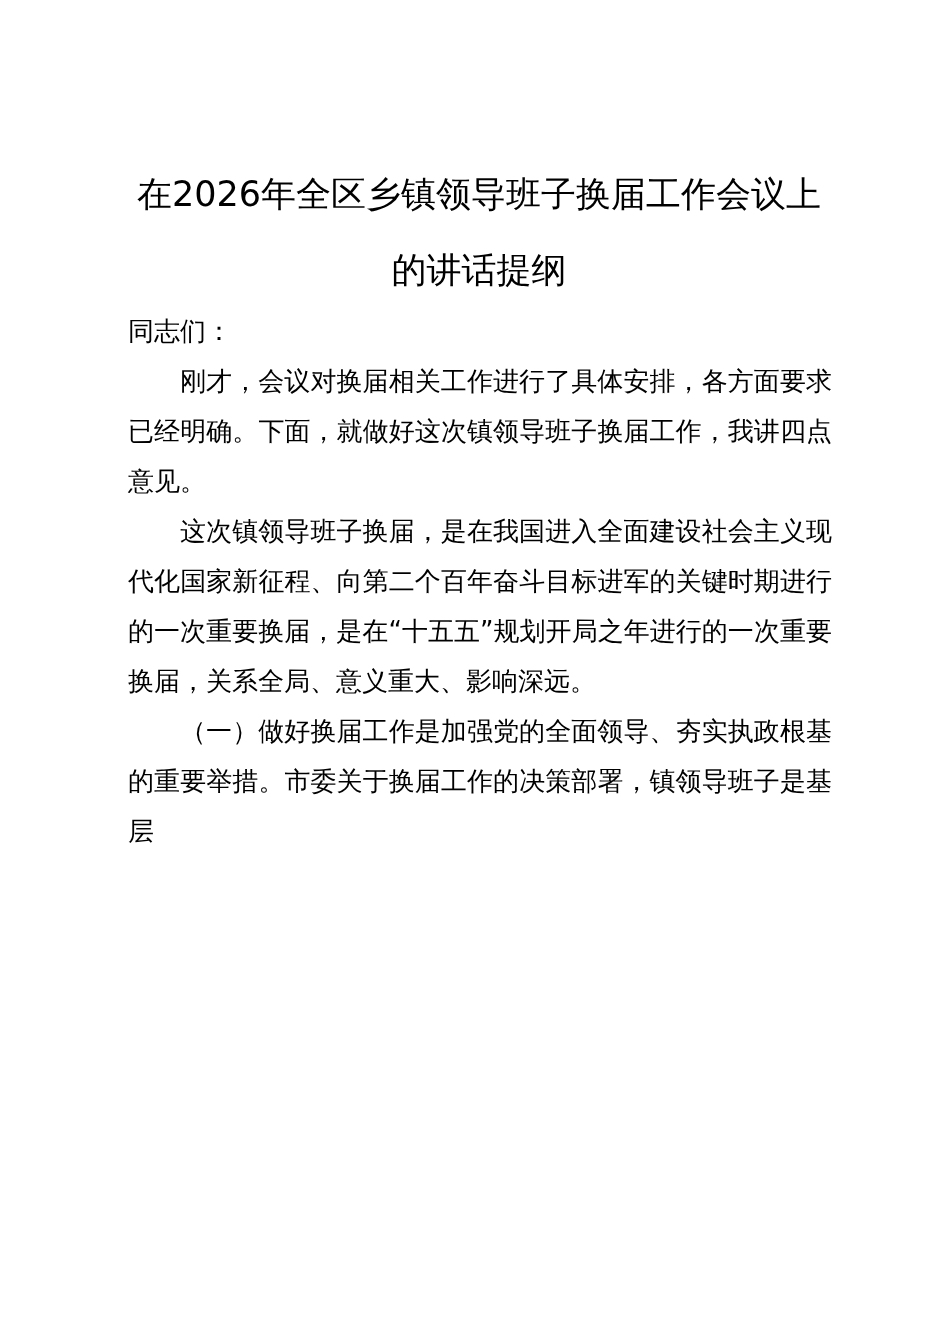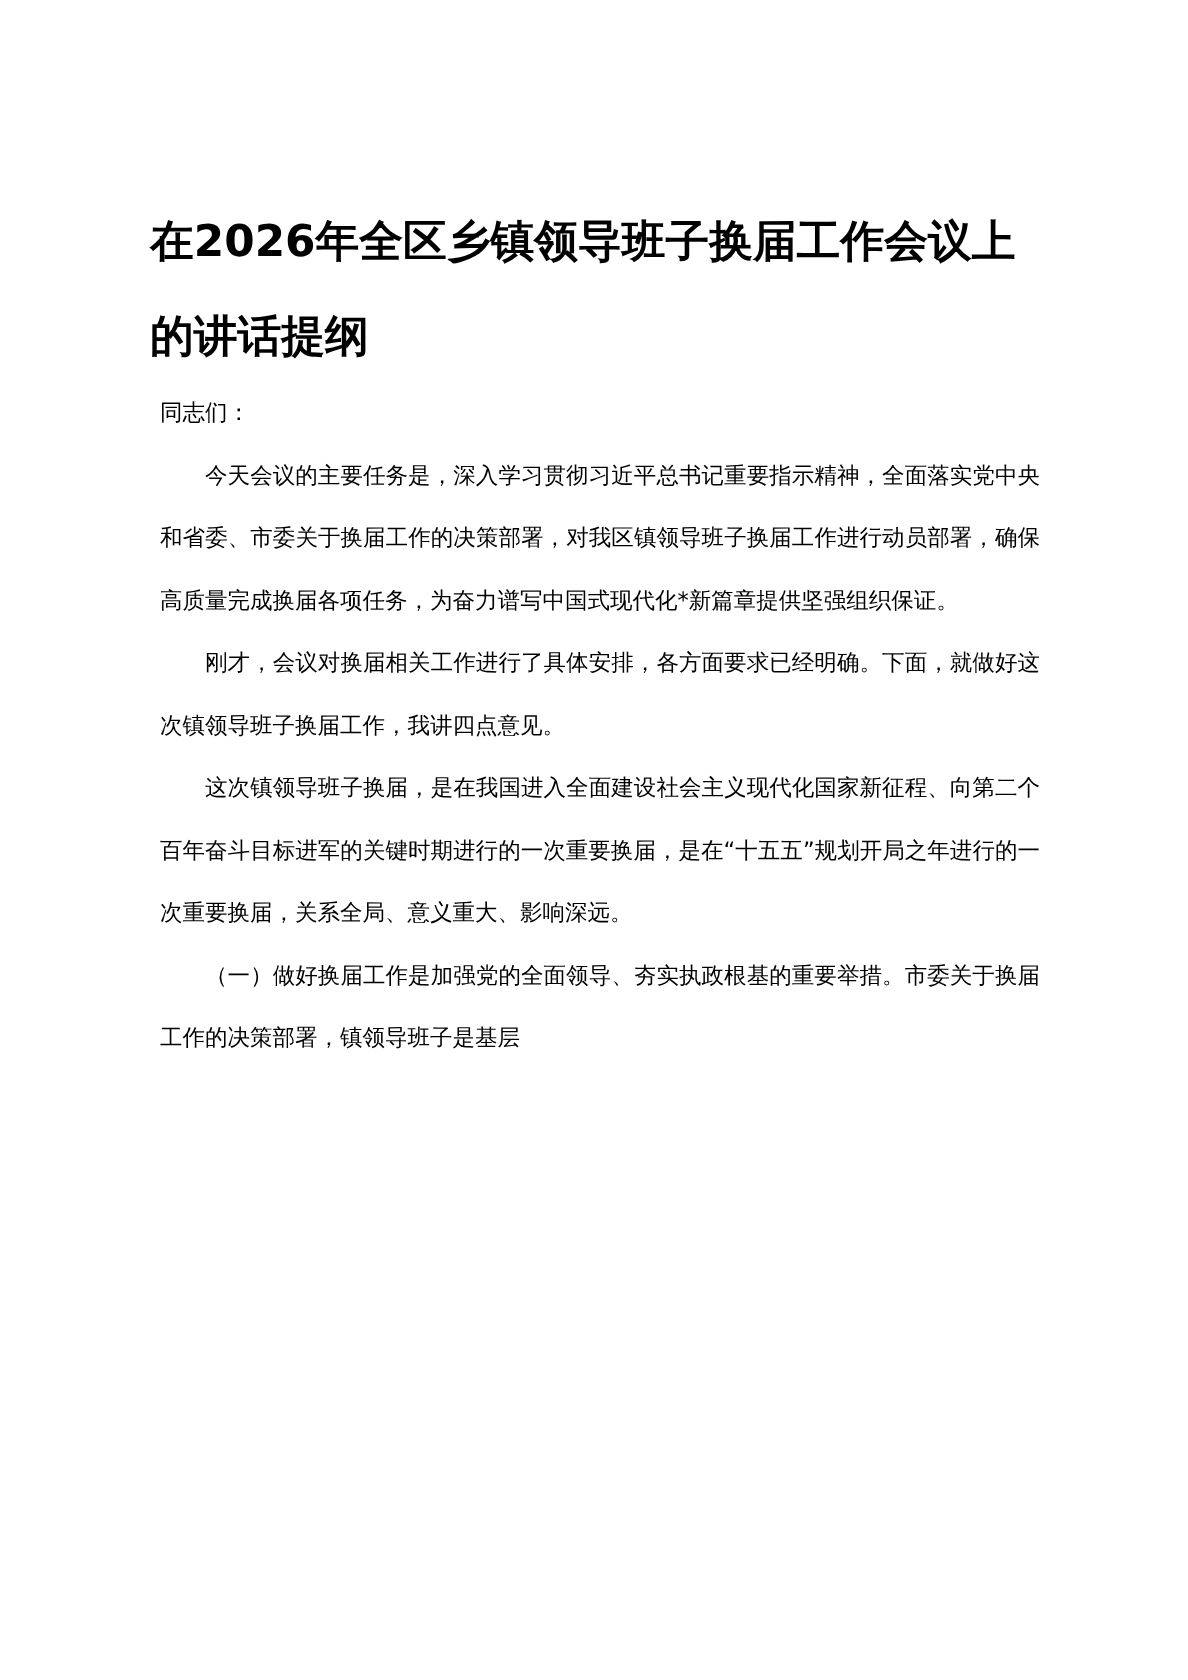--- a/index.html
+++ b/index.html
@@ -21,32 +21,33 @@
       top: 0;
       width: 950px;
       height: 1344px;
       background: #ffffff;
     }
     .title {
       position: absolute;
       left: 120px;
       width: 718px;
       top: 156px;
+      text-align: center;
       font-size: 35px;
       line-height: 76px;
       letter-spacing: 0px;
       margin: 0;
-      font-weight: bold;
+      font-weight: normal;
     }
     .body {
       position: absolute;
       left: 128px;
       width: 704px;
       top: 306px;
-      font-size: 18px;
+      font-size: 26px;
       line-height: 50px;
     }
     .p {
       margin: 0;
       text-align: justify;
       text-align-last: left;
       word-break: break-all;
     }
     .indent {
       text-indent: 2em;
@@ -56,18 +57,17 @@
     }
   </style>
 </head>
 <body>
 
 <div class="page">
   <h1 class="title">在2026年全区乡镇领导班子换届工作会议上的讲话提纲</h1>
 
   <div class="body">
     <p class="p">同志们：</p>
-    <p class="p indent">今天会议的主要任务是，深入学习贯彻习近平总书记重要指示精神，全面落实党中央和省委、市委关于换届工作的决策部署，对我区镇领导班子换届工作进行动员部署，确保高质量完成换届各项任务，为奋力谱写中国式现代化*新篇章提供坚强组织保证。</p>
     <p class="p indent">刚才，会议对换届相关工作进行了具体安排，各方面要求已经明确。下面，就做好这次镇领导班子换届工作，我讲四点意见。</p>
     <p class="p indent">这次镇领导班子换届，是在我国进入全面建设社会主义现代化国家新征程、向第二个百年奋斗目标进军的关键时期进行的一次重要换届，是在“十五五”规划开局之年进行的一次重要换届，关系全局、意义重大、影响深远。</p>
     <p class="p indent">（一）做好换届工作是加强党的全面领导、夯实执政根基的重要举措。市委关于换届工作的决策部署，镇领导班子是基层</p>
   </div>
 </div>
 
 </body></html>

